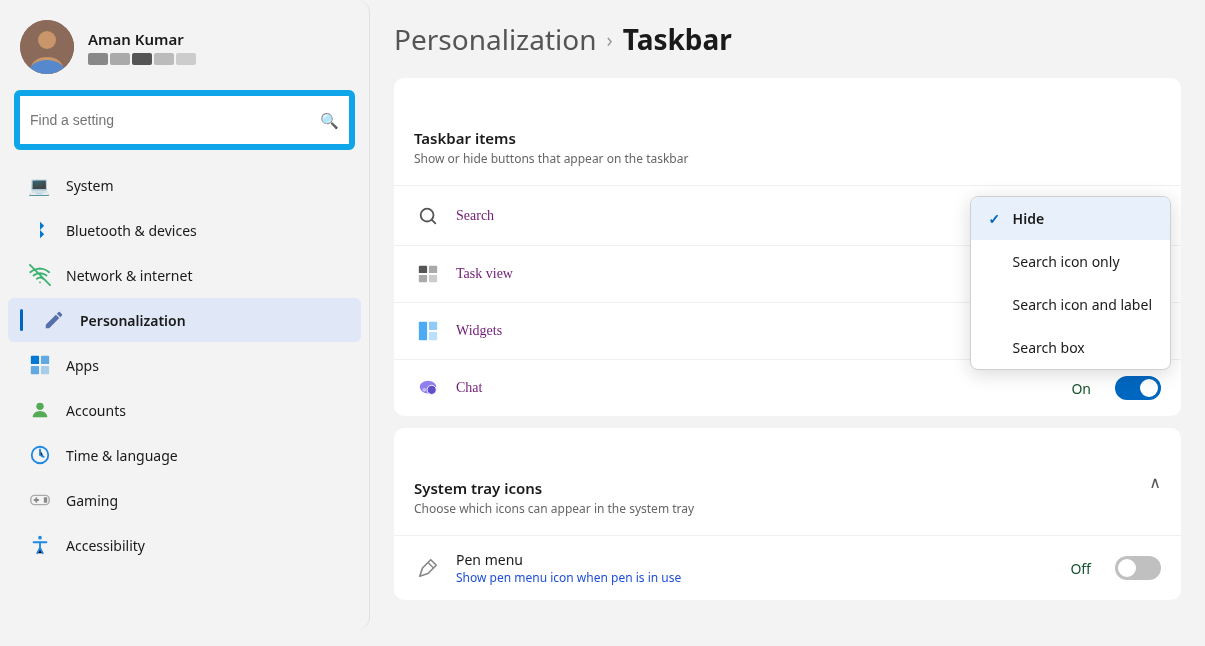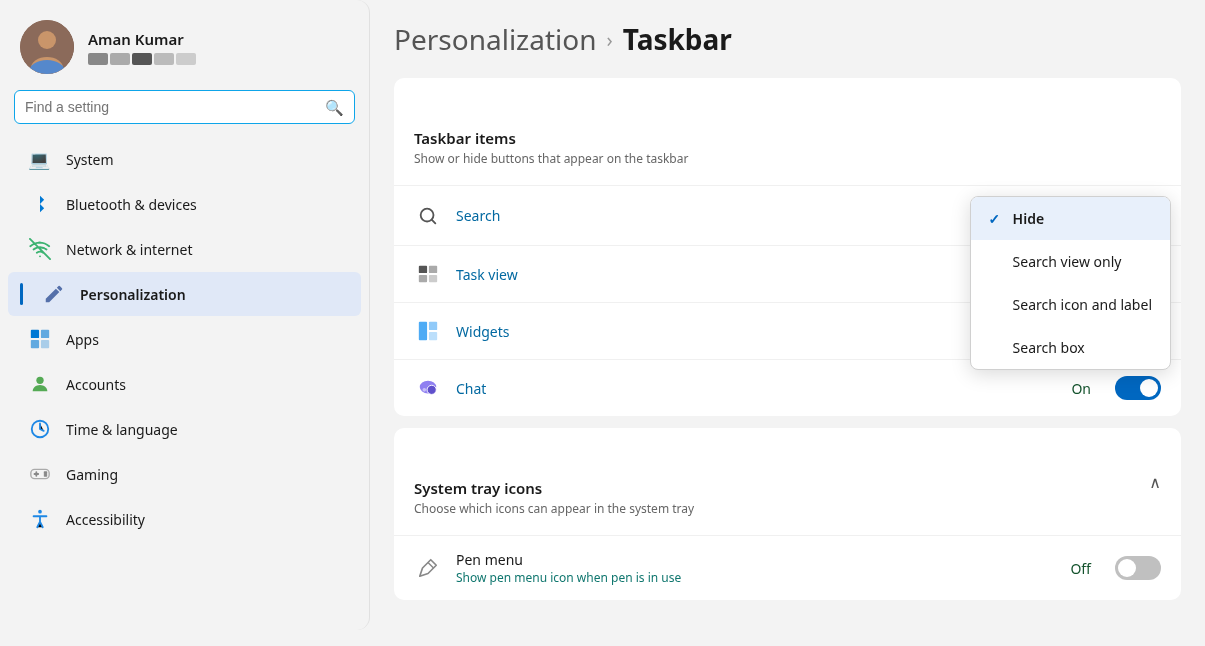--- a/index.html
+++ b/index.html
@@ -67,23 +67,23 @@
     .color-swatch {
       width: 20px;
       height: 12px;
       border-radius: 2px;
     }
 
     .search-box {
       margin: 0 14px 12px 14px;
       display: flex;
       background: #fff;
-      border: 1px solid #0ea5e9;
+      border: 6px solid #0ea5e9;
       border-radius: 6px;
-      padding: 6px 10px;
+      padding: 14px 10px;
       gap: 8px;
     }
 
     .search-box input {
       border: none;
       outline: none;
       font-size: 14px;
       color: #333;
       background: transparent;
       flex: 1;
@@ -210,21 +210,22 @@
       display: flex;
       align-items: center;
       justify-content: center;
       font-size: 20px;
       flex-shrink: 0;
     }
 
     .setting-label {
       flex: 1;
       font-size: 14px;
-      color: #0369a1;
+      color: #701a75;
+      font-family: Liberation Serif, serif;
     }
 
     .setting-value {
       font-size: 14px;
       color: #14532d;
       margin-right: 10px;
     }
 
     
     .toggle {
@@ -337,21 +338,21 @@
       height: 28px;
       display: flex;
       align-items: center;
       justify-content: center;
       font-size: 18px;
       color: #555;
     }
 
     .pen-label-group { flex: 1; }
     .pen-label { font-size: 14px; color: #1a1a1a; }
-    .pen-sublabel { font-size: 12px; color: #0f766e; }
+    .pen-sublabel { font-size: 12px; color: #1d4ed8; }
   </style>
 </head>
 <body>
 
 <nav class="sidebar">
   <div class="user-profile">
     <div class="avatar">
 
       <svg viewBox="0 0 54 54" xmlns="http://www.w3.org/2000/svg">
         <circle cx="27" cy="27" r="27" fill="#8b6a5a"></circle>
@@ -486,21 +487,21 @@
         <span>▼</span>
       </div>
 
       <div class="dropdown-menu" style="top: 10px; right: 10px;">
         <div class="dropdown-item selected">
           <span class="dropdown-check">✓</span>
           <span>Hide</span>
         </div>
         <div class="dropdown-item">
           <span class="dropdown-check"> </span>
-          <span>Search view only</span>
+          <span>Search icon only</span>
         </div>
         <div class="dropdown-item">
           <span class="dropdown-check"> </span>
           <span>Search icon and label</span>
         </div>
         <div class="dropdown-item">
           <span class="dropdown-check"> </span>
           <span>Search box</span>
         </div>
       </div>

